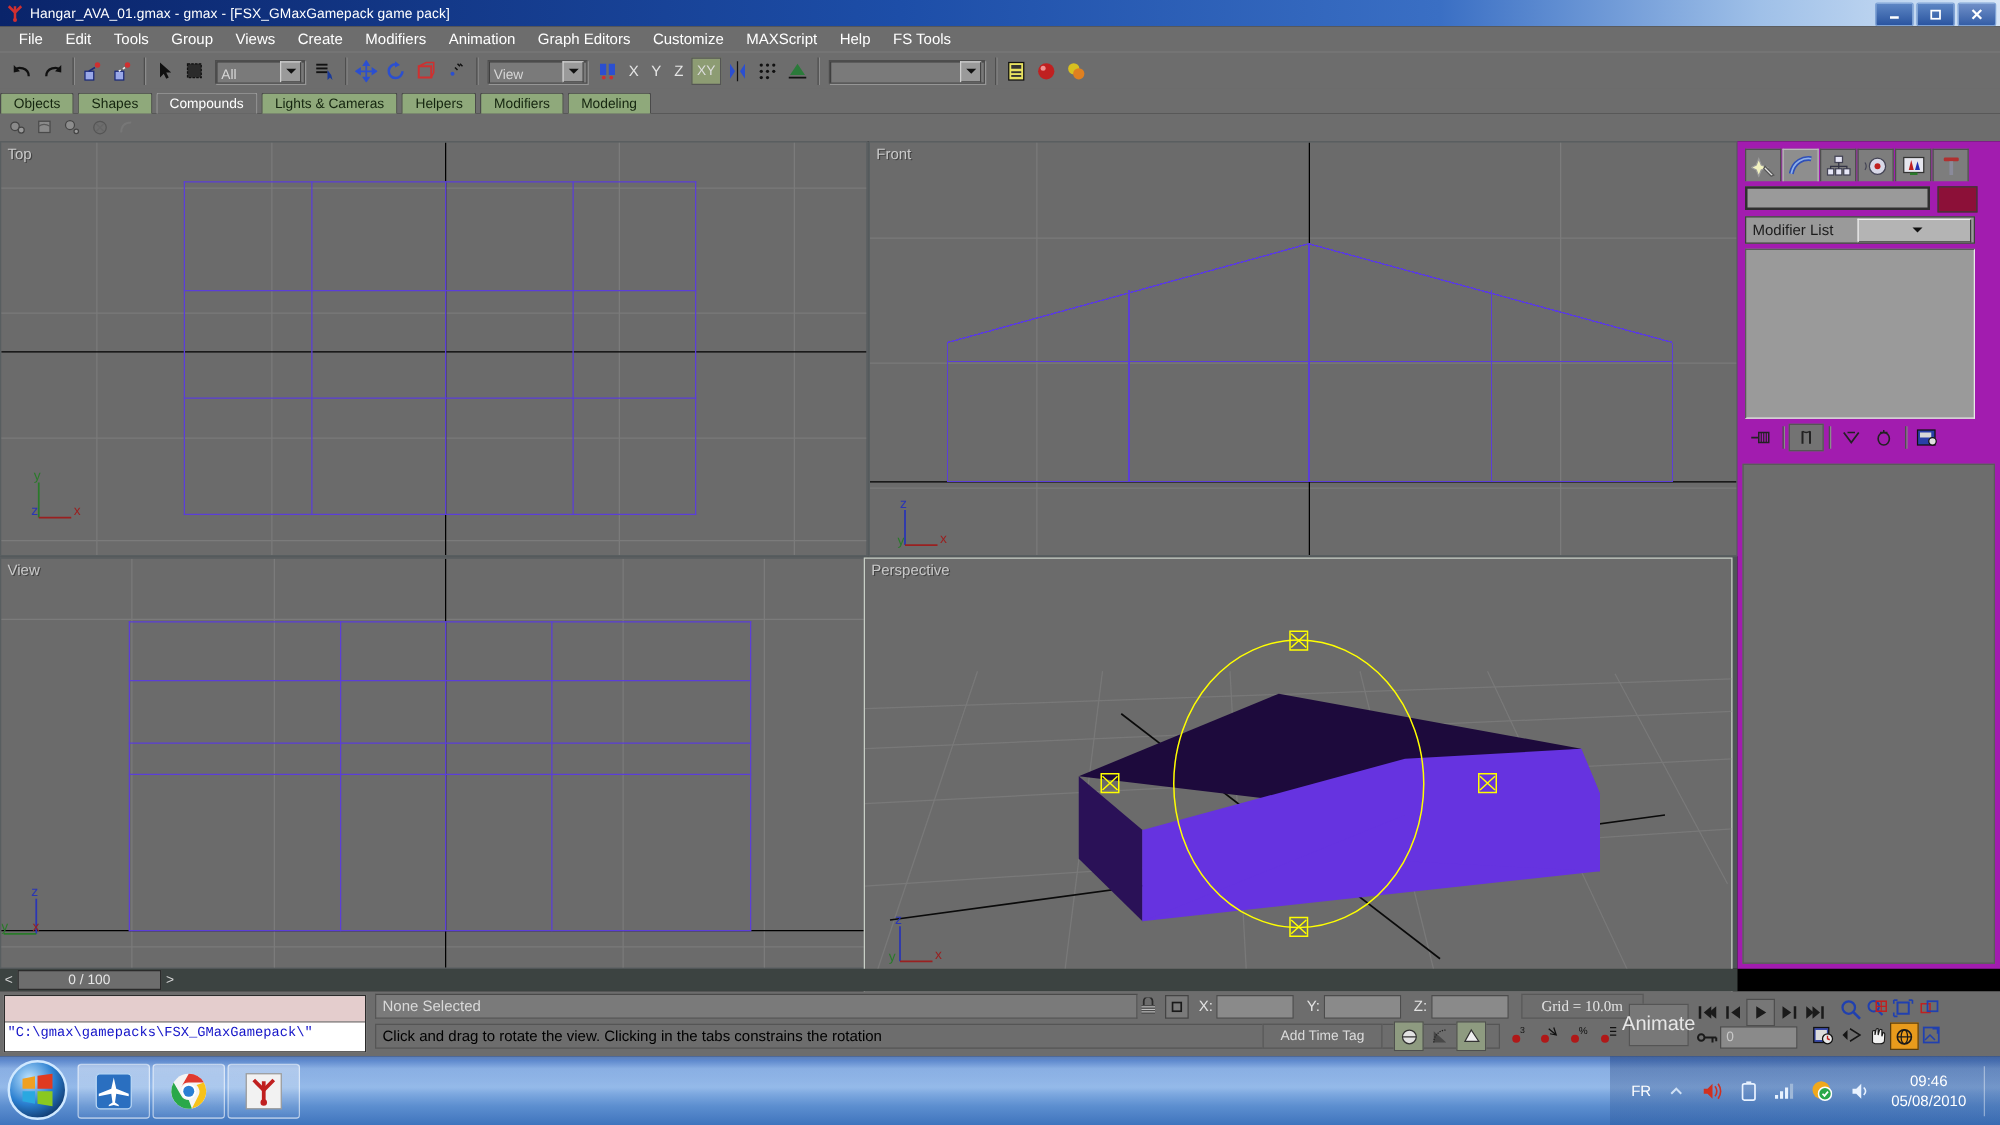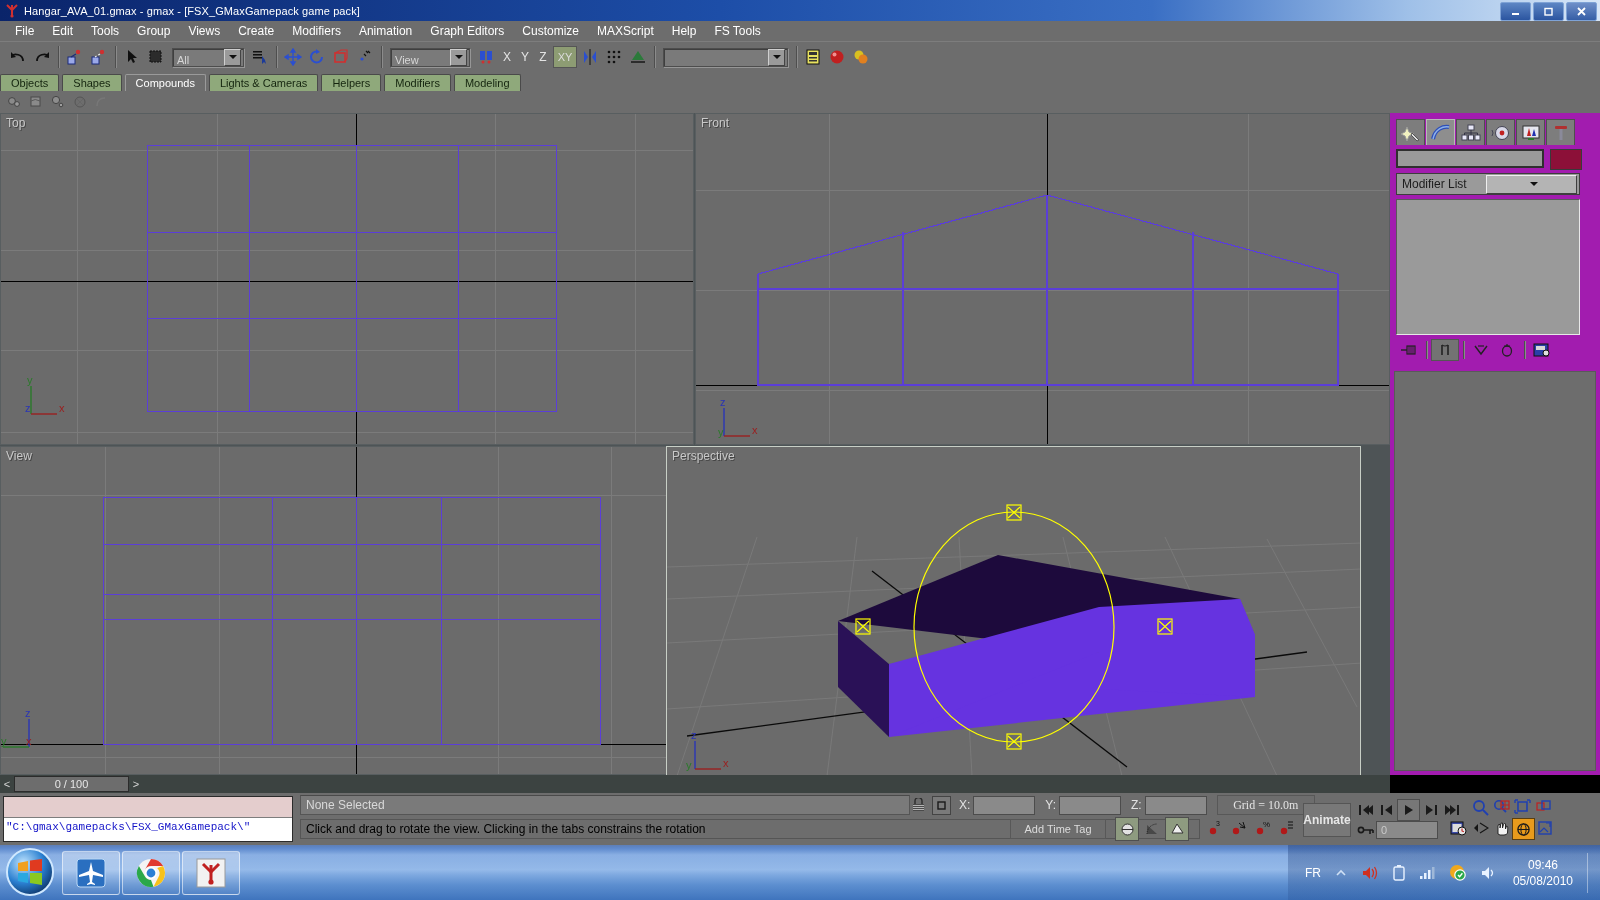--- a/index.html
+++ b/index.html
@@ -94,21 +94,21 @@
   .statuswrap{position:absolute;left:300px;top:2px;width:900px;height:48px;}
   .statusfield{height:20px;background:#7a7a7a;border:1px solid #555;border-top-color:#4a4a4a;
     box-sizing:border-box;display:flex;align-items:center;color:#d9d9d9;font-size:12px;padding-left:5px;}
   .promptfield{margin-top:4px;height:20px;background:#6d6d6d;border:1px solid #555;box-sizing:border-box;
     display:flex;align-items:center;color:#000000;font-size:12px;padding-left:5px;}
   .coordbox{height:19px;background:#8a8a8a;border:1px solid #4c4c4c;box-sizing:border-box;}
   .coordlbl{font-size:12px;color:#e2e2e2;}
   .gridbox{height:20px;background:#6d6d6d;border:1px solid #585858;box-sizing:border-box;
     display:flex;align-items:center;justify-content:center;color:#e3e3e3;font-size:12px;font-family:Liberation Serif, serif;}
   .animbtn{position:absolute;left:1303px;top:10px;width:48px;height:34px;background:#787878;border:1px solid #555;
-    box-sizing:border-box;display:flex;align-items:center;justify-content:center;color:#e6e6e6;font-size:12px;font-weight:bold;}
+    box-sizing:border-box;display:flex;align-items:center;justify-content:center;color:#e6e6e6;font-size:16px;}
   .navbtn{width:21px;height:20px;display:flex;align-items:center;justify-content:center;}
 
   
   .taskbar{position:absolute;left:0;top:845px;width:1600px;height:55px;
     background:linear-gradient(to bottom,#1f4d9b 0%,#2a63bd 6%,#6f9ddd 18%,#8fb6e8 45%,#5d8fd0 72%,#3f74bd 100%);}
   .tb-glass{position:absolute;left:0;top:0;width:1600px;height:55px;
     background:linear-gradient(to bottom,rgba(255,255,255,.28),rgba(255,255,255,0) 55%);}
   .startorb{position:absolute;left:6px;top:3px;width:48px;height:48px;border-radius:50%;
     background:radial-gradient(circle at 35% 30%,#bfe4ff,#2a7fd0 48%,#10396e 80%);border:2px solid #cfe8ff;box-sizing:border-box;}
   .tbitem{position:absolute;top:6px;width:56px;height:42px;border:1px solid rgba(255,255,255,.55);border-radius:3px;
@@ -449,21 +449,21 @@
       <div class="wire" style="left:599px;top:50px;width:1px;height:248px;"></div>
       <svg style="position:absolute;left:0px;top:260px;" width="48" height="48">
         <path d="M28 40 L28 12" stroke="#2a35b5" stroke-width="1.4"></path>
         <text x="24" y="10" fill="#2a35b5" font-size="11" font-family="Liberation Sans">z</text>
         <path d="M2 40 L28 40" stroke="#2a7a2a" stroke-width="1.4"></path>
         <text x="0" y="38" fill="#2a7a2a" font-size="11" font-family="Liberation Sans">y</text>
         <text x="25" y="38" fill="#9a2020" font-size="11" font-family="Liberation Sans">x</text>
       </svg>
     </div>
 
-    <div class="vp active" style="left:666px;top:333px;width:695px;height:373px;">
+    <div class="vp active" style="left:691px;top:333px;width:695px;height:373px;">
       <span class="vplabel">Perspective</span>
       <svg style="position:absolute;left:0;top:0;" width="695" height="329">
 
         <g stroke="#7b7b7b" stroke-width="1" fill="none" opacity="0.9">
           <path d="M0 120 L695 96"></path>
           <path d="M0 152 L695 122"></path>
           <path d="M0 196 L695 160"></path>
           <path d="M0 262 L695 216"></path>
           <path d="M90 90 L10 329"></path>
           <path d="M190 90 L160 329"></path>

